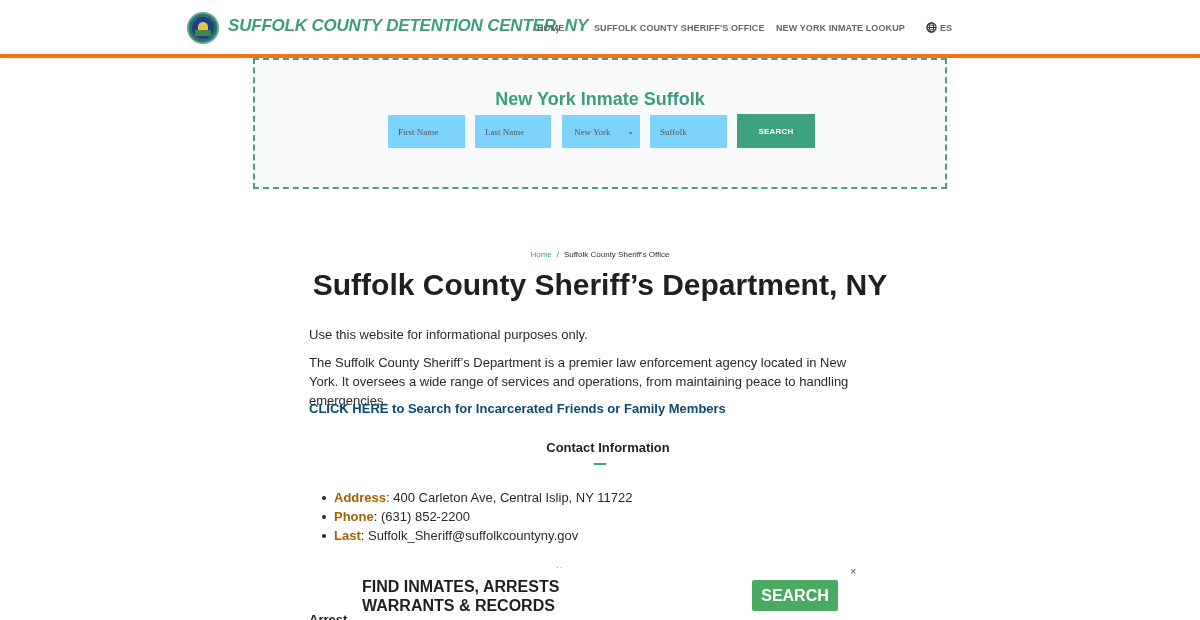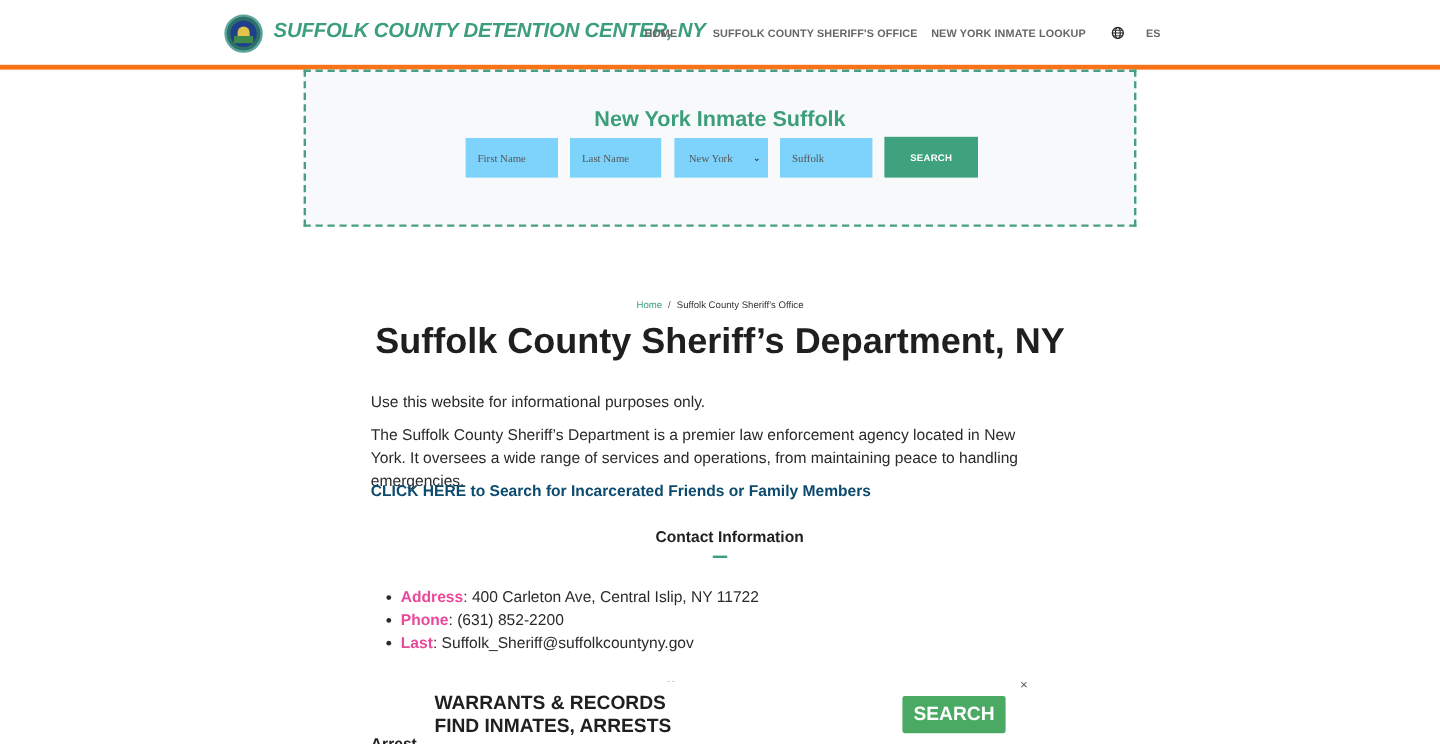--- a/index.html
+++ b/index.html
@@ -10,21 +10,21 @@
   .header { position: absolute; left: 0; top: 0; width: 1200px; height: 58px; background: #fff; border-bottom: 4px solid #f97316; box-shadow: 0 1px 2px rgba(0,0,0,0.03); }
   .logo { position: absolute; left: 187px; top: 12px; width: 32px; height: 32px; border-radius: 50%; background: #2f6f6a; border: 2px solid #5aa59a; overflow: hidden; }
   .logo .inner { position: absolute; left: 3px; top: 3px; width: 22px; height: 22px; border-radius: 50%; background: #1f3f8a; }
   .logo .sun { position: absolute; left: 9px; top: 8px; width: 10px; height: 8px; border-radius: 5px 5px 0 0; background: #e4c34a; }
   .logo .land { position: absolute; left: 6px; top: 16px; width: 16px; height: 6px; background: #3f8a4a; }
   .site-title { position: absolute; left: 228px; top: 16px; font-size: 17px; font-weight: bold; font-style: italic; color: #3c9e7c; letter-spacing: -0.2px; white-space: nowrap; }
   .nav-item { position: absolute; top: 23px; font-size: 9px; font-weight: bold; color: #666; letter-spacing: 0.1px; white-space: nowrap; text-decoration: none; }
   .nav-home { left: 537px; }
   .nav-sheriff { left: 594px; }
   .nav-lookup { left: 776px; }
-  .lang { position: absolute; left: 926px; top: 22px; display: flex; align-items: center; gap: 18px; }
+  .lang { position: absolute; left: 926px; top: 22px; display: flex; align-items: center; gap: 3px; }
   .lang svg { width: 11px; height: 11px; }
   .lang span { font-size: 9px; color: #666; font-weight: bold; }
 
   
   .search-panel { position: absolute; left: 253px; top: 58px; width: 694px; height: 131px; background: #f7f9fa; border: 2px dashed #4a9e86; border-top-width: 2px; }
   .search-title { position: absolute; left: 0; top: 29px; width: 690px; text-align: center; font-size: 18px; font-weight: bold; color: #3c9e7c; }
   .field { position: absolute; top: 55px; height: 33px; background: #7dd3fc; border: none; font-size: 9px; color: #555; padding-left: 10px; display: flex; align-items: center; font-family: Liberation Serif, serif; }
   .f-first { left: 133px; width: 77px; }
   .f-last { left: 220px; width: 76px; }
   .f-state { left: 307px; width: 78px; justify-content: space-between; padding-right: 6px; padding-left: 12px; }
@@ -43,21 +43,21 @@
   .p1 { top: 325px; }
   .p2 { top: 353px; }
   .cta { position: absolute; left: 309px; top: 401px; font-size: 13px; font-weight: bold; color: #0c4a6e; text-decoration: none; }
 
   .contact-title { position: absolute; left: 0; top: 440px; width: 1200px; text-align: center; font-size: 13px; font-weight: bold; color: #1f1f1f; padding-left: 16px; }
   .contact-underline { position: absolute; left: 594px; top: 463px; width: 12px; height: 2px; background: #3c9e7c; }
 
   .contact-list { position: absolute; left: 334px; top: 488px; list-style: none; }
   .contact-list li { font-size: 13px; color: #2a2a2a; line-height: 19px; position: relative; }
   .contact-list li::before { content: ""; position: absolute; left: -12px; top: 8px; width: 4px; height: 4px; border-radius: 50%; background: #2a2a2a; }
-  .contact-list b { color: #ec4899; }
+  .contact-list b { color: #a16207; }
 
   
   .ad { position: absolute; left: 300px; top: 560px; width: 570px; height: 60px; background: transparent; }
   .ad-dots { position: absolute; left: 256px; top: 3px; font-size: 8px; color: #888; letter-spacing: 1px; }
   .ad-close { position: absolute; left: 550px; top: 5px; font-size: 11px; color: #555; }
   .ad-headline { position: absolute; left: 62px; top: 17px; font-size: 16px; font-weight: bold; color: #1f1f1f; line-height: 19px; }
   .ad-btn { position: absolute; left: 452px; top: 20px; width: 86px; height: 31px; background: #4aaa64; color: #fff; font-size: 16px; font-weight: bold; border: none; border-radius: 2px; display: flex; align-items: center; justify-content: center; }
   .arrest-peek { position: absolute; left: 309px; top: 612px; font-size: 13px; font-weight: bold; color: #1f1f1f; }
 </style>
 </head>
@@ -115,17 +115,17 @@
   <li><b>Phone</b><span>: (631) 852-2200</span></li>
   <li><b>Last</b><span>: Suffolk_Sheriff@suffolkcountyny.gov</span></li>
 </ul>
 
 <div class="arrest-peek">Arrest</div>
 
 <div class="ad">
   <span class="ad-dots">··</span>
   <span class="ad-close">×</span>
   <div class="ad-headline">
+    <div>FIND INMATES, ARRESTS</div>
     <div>WARRANTS &amp; RECORDS</div>
-    <div>FIND INMATES, ARRESTS</div>
   </div>
   <button class="ad-btn">SEARCH</button>
 </div>
 
 </body></html>

